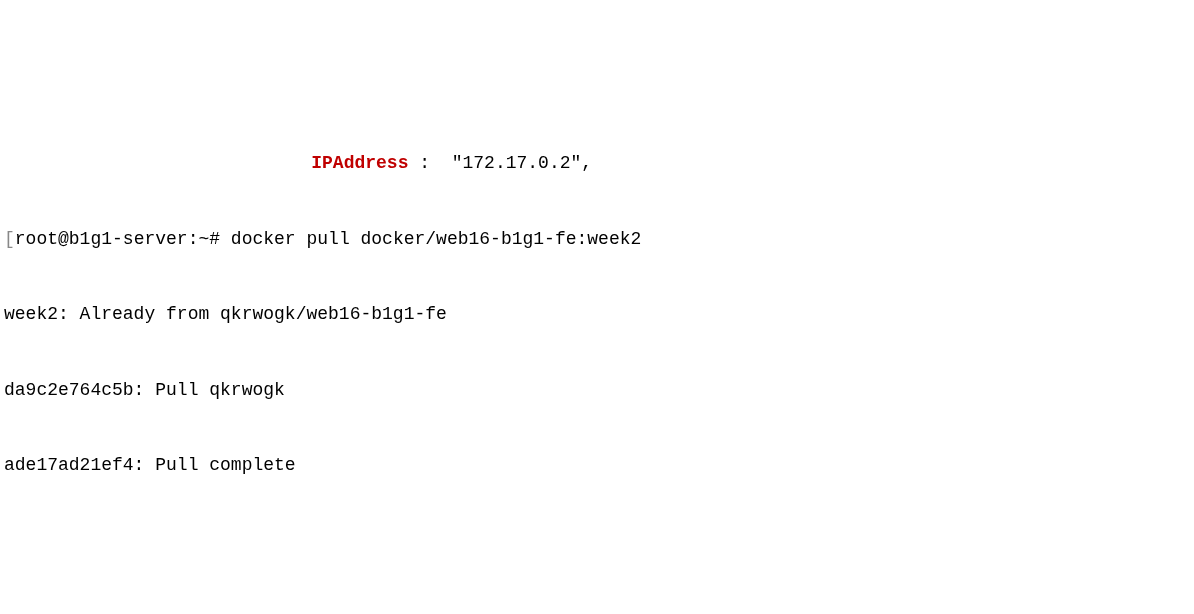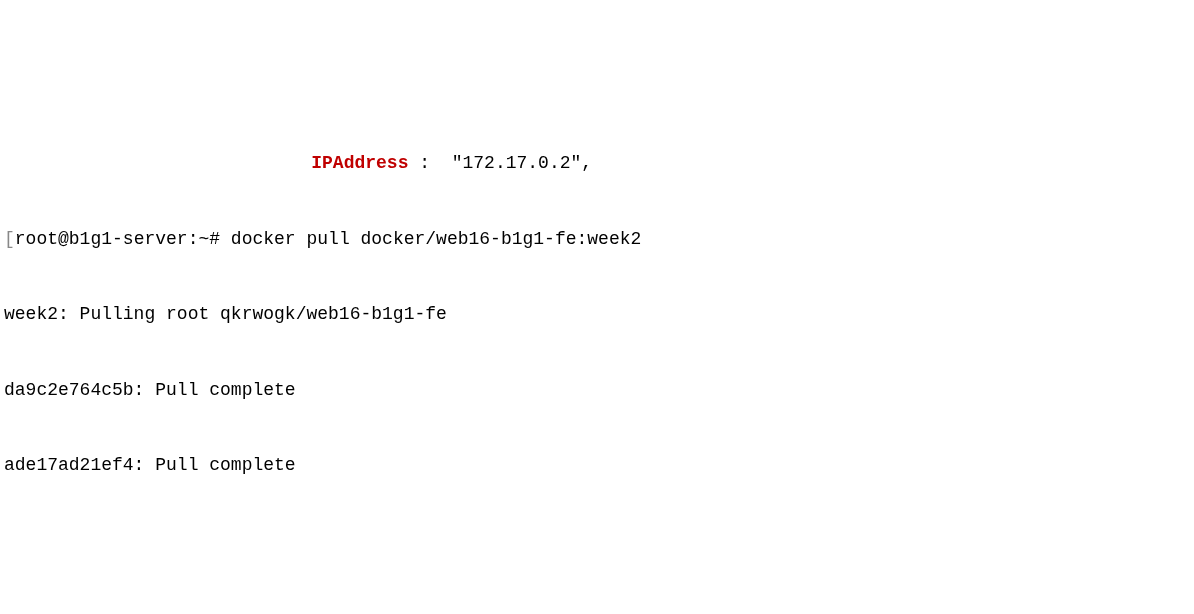--- a/index.html
+++ b/index.html
@@ -33,22 +33,22 @@
     }
   </style>
 </head>
 <body>
 
 
 
 <div class="term">
   <div class="line">                        <span class="red">IPAddress</span> <span>:</span>  <span>"172.17.0.2",</span></div>
   <div class="line"><span class="prompt-bracket">[</span><span>root@b1g1-server:~#</span> <span>docker pull docker/web16-b1g1-fe:week2</span></div>
-  <div class="line">week2: Pulling root qkrwogk/web16-b1g1-fe</div>
-  <div class="line">da9c2e764c5b: Pull complete</div>
+  <div class="line">week2: Already from qkrwogk/web16-b1g1-fe</div>
+  <div class="line">da9c2e764c5b: Pull qkrwogk</div>
   <div class="line">ade17ad21ef4: Pull complete</div>
   
   
   
   
   
   
   
   
   

